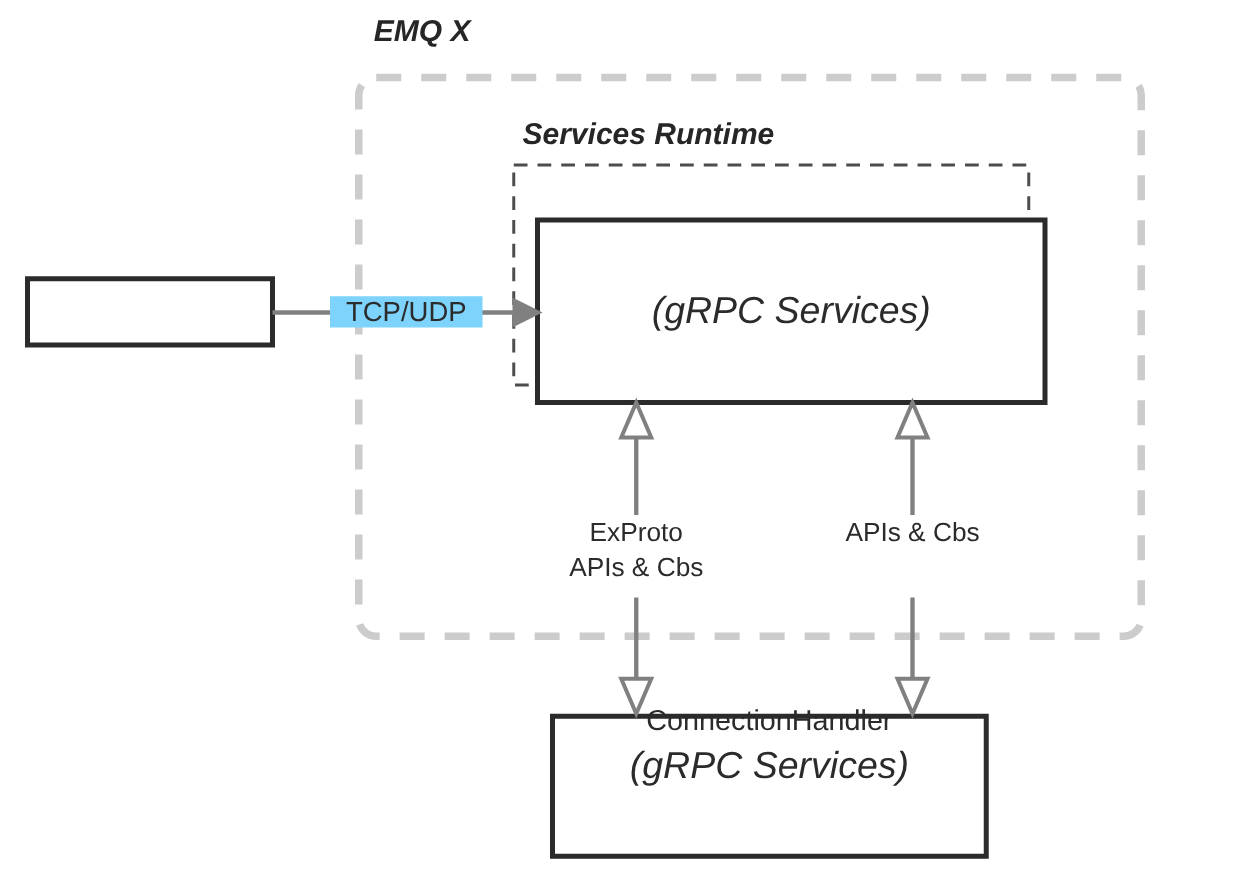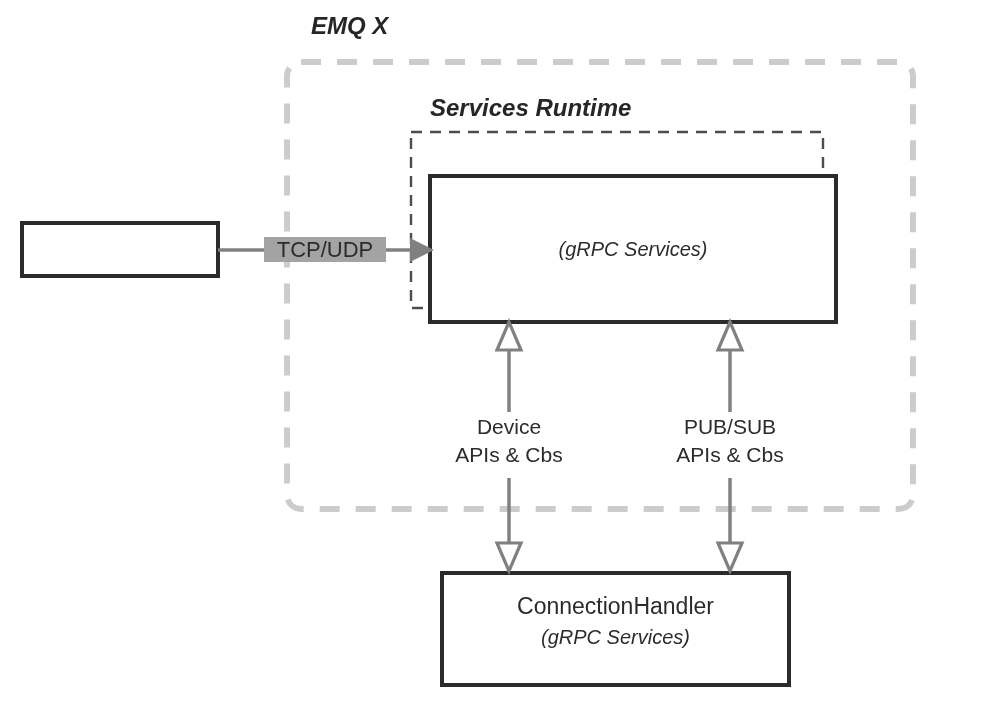--- a/index.html
+++ b/index.html
@@ -28,38 +28,37 @@
     position: absolute;
     color: #2b2b2b;
     white-space: pre;
     line-height: 1.15;
   }
   .group-title {
     font-weight: bold;
     font-style: italic;
     font-size: 24px;
     color: #262626;
-    margin-left: 12px;
   }
   .box-title {
     font-size: 23px;
     color: #2b2b2b;
     text-align: center;
   }
   .box-sub {
-    font-size: 20px;
+    font-size: 30px;
     font-style: italic;
     color: #2b2b2b;
     text-align: center;
   }
   .edge-label {
     font-size: 22px;
     color: #2b2b2b;
     text-align: center;
-    background: #a3a3a3;
+    background: #7dd3fc;
   }
   .edge-label-multi {
     font-size: 21px;
     color: #2b2b2b;
     text-align: center;
     background: #ffffff;
     line-height: 1.35;
   }
   .centerbox {
     position: absolute;
@@ -111,30 +110,29 @@
 
   <div class="lbl group-title" style="left:299px; top:12px;">EMQ X</div>
 
   <div class="lbl group-title" style="left:418px; top:94px;">Services Runtime</div>
 
 
   <div class="centerbox" style="left:430px; top:176px; width:406px; height:146px;">
     <div class="box-sub">(gRPC Services)</div>
   </div>
 
-  <div class="centerbox" style="left:442px; top:565px; width:347px; height:112px;">
+  <div class="centerbox" style="left:442px; top:540px; width:347px; height:112px;">
     <div class="box-title" style="margin-bottom:6px;">ConnectionHandler</div>
     <div class="box-sub">(gRPC Services)</div>
   </div>
 
   <div class="lbl edge-label" style="left:264px; top:237px; width:122px;">TCP/UDP</div>
 
   <div style="position:absolute; left:429px; top:413px; width:160px; text-align:center;">
-    <div class="edge-label-multi">Device</div>
+    <div class="edge-label-multi">ExProto</div>
     <div class="edge-label-multi">APIs &amp; Cbs</div>
   </div>
 
   <div style="position:absolute; left:650px; top:413px; width:160px; text-align:center;">
-    <div class="edge-label-multi">PUB/SUB</div>
     <div class="edge-label-multi">APIs &amp; Cbs</div>
   </div>
 
 </div>
 
 </body></html>

